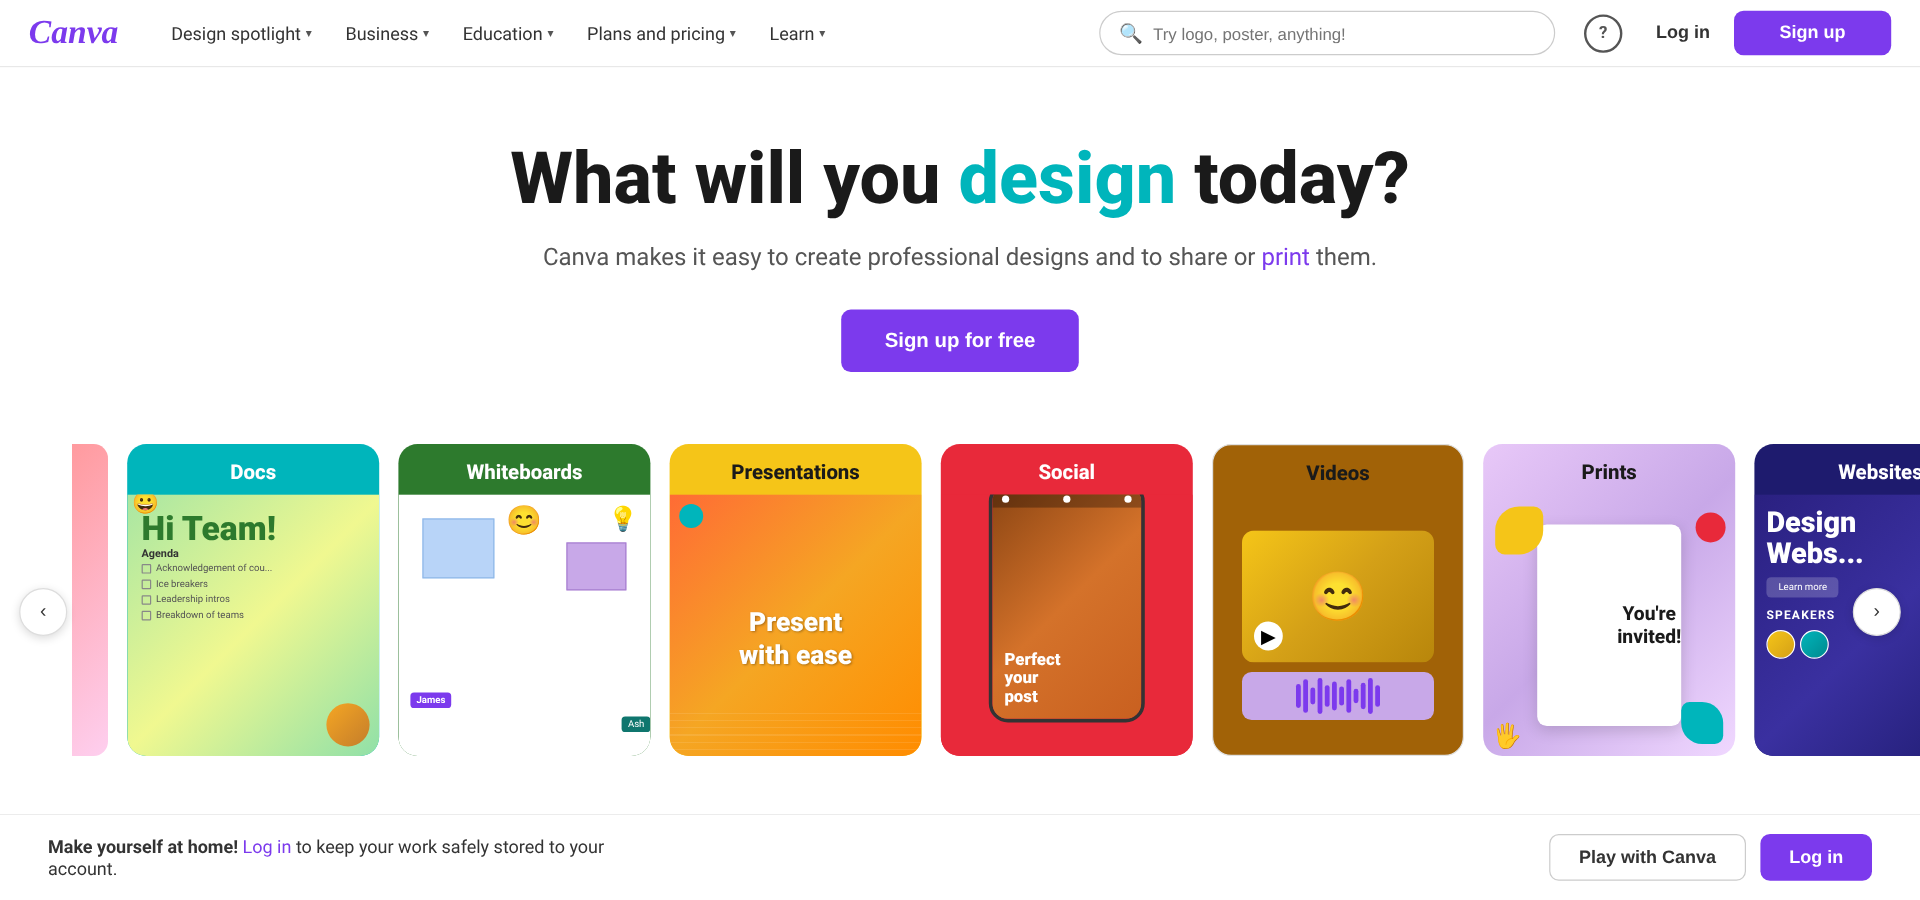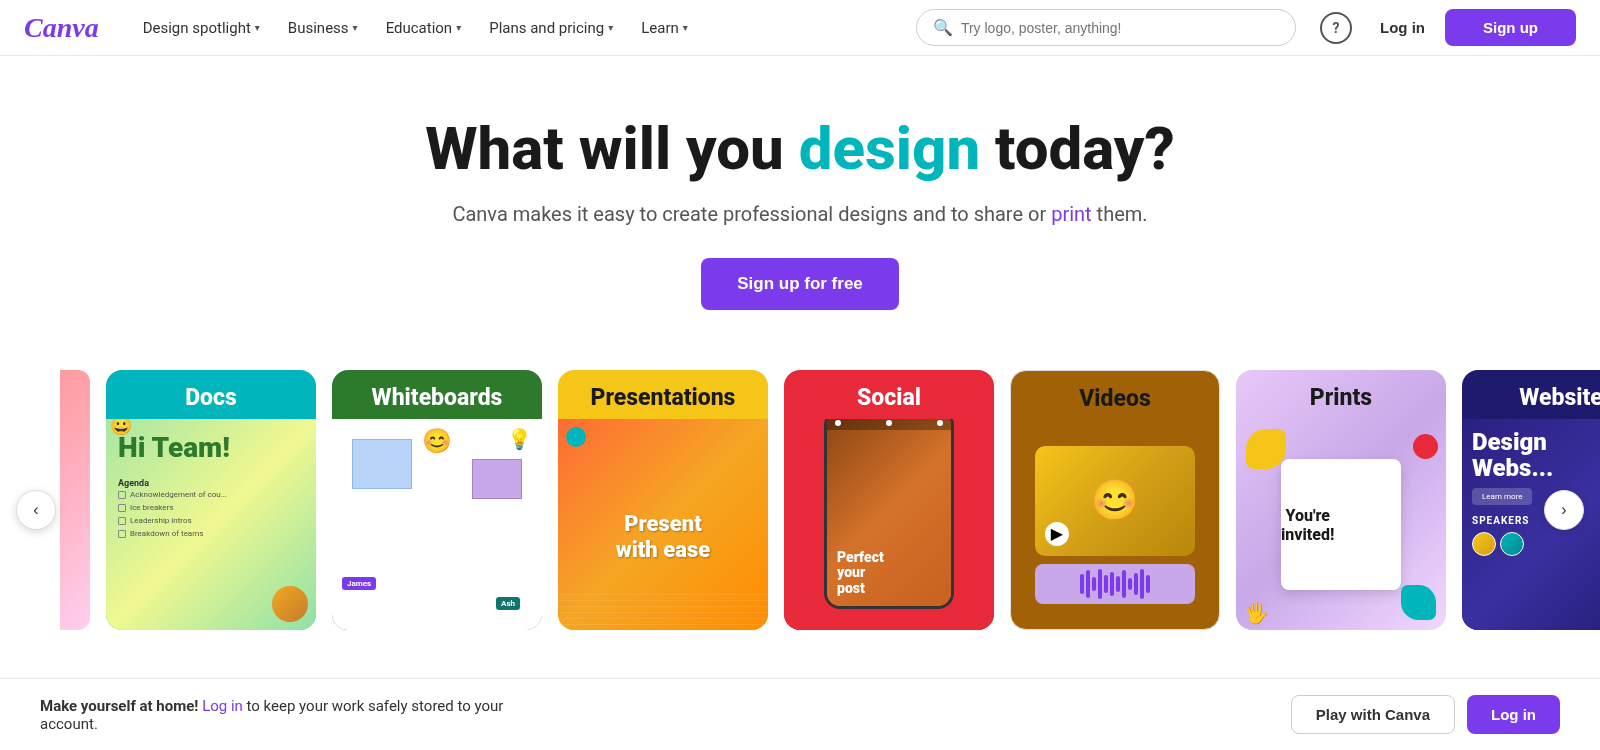--- a/index.html
+++ b/index.html
@@ -66,43 +66,43 @@
       position: relative; padding: 20px 0 40px; overflow: hidden;
     }
     .carousel-track {
       display: flex; gap: 16px; padding: 0 60px; align-items: stretch;
     }
     .card {
       flex: 0 0 210px; border-radius: 16px; overflow: hidden; position: relative;
       height: 260px; display: flex; flex-direction: column;
     }
     .card-title {
-      text-align: center; font-size: 23px; font-weight: 800; padding: 14px 10px 8px;
+      text-align: center; font-size: 17px; font-weight: 800; padding: 14px 10px 8px;
     }
     .card-img { flex: 1; display: flex; align-items: center; justify-content: center; overflow: hidden; }
 
     
     .card-docs { background: #00b5bb; }
     .card-docs .card-title { color: #fff; }
     .docs-inner { background: linear-gradient(135deg, #a8e6a3 0%, #f0f890 50%, #90e0a8 100%); width: 100%; height: 100%; display: flex; flex-direction: column; align-items: flex-start; padding: 12px; position: relative; }
     .docs-hi { font-size: 28px; font-weight: 900; color: #2d7a2d; }
-    .docs-agenda { font-size: 9px; font-weight: 700; color: #333; margin-top: 14px; }
+    .docs-agenda { font-size: 9px; font-weight: 700; color: #333; margin-top: 0; }
     .docs-line { font-size: 8px; color: #555; margin: 2px 0; display: flex; align-items: center; gap: 4px; }
     .docs-checkbox { width: 8px; height: 8px; border: 1px solid #888; border-radius: 1px; flex-shrink: 0; }
     .docs-avatar { position: absolute; bottom: 8px; right: 8px; width: 36px; height: 36px; border-radius: 50%; background: linear-gradient(135deg, #f5a623, #c47d2b); }
     .docs-emoji { position: absolute; top: -4px; left: 4px; font-size: 18px; }
 
     
     .card-wb { background: #2d7a2d; }
     .card-wb .card-title { color: #fff; }
     .wb-inner { background: #fff; width: 100%; height: 100%; position: relative; display: flex; align-items: center; justify-content: center; }
     .wb-rect1 { position: absolute; top: 20px; left: 20px; width: 60px; height: 50px; background: #b8d4f8; border: 1px solid #90b8e8; }
     .wb-rect2 { position: absolute; top: 40px; right: 20px; width: 50px; height: 40px; background: #c8a8e8; border: 1px solid #a880d0; }
     .wb-emoji { position: absolute; top: 8px; left: 50%; transform: translateX(-50%); font-size: 24px; }
-    .wb-name1 { position: absolute; bottom: 20px; right: 22px; background: #0f766e; color: #fff; font-size: 8px; padding: 2px 5px; border-radius: 3px; font-weight: 700; }
+    .wb-name1 { position: absolute; bottom: 20px; right: 0; background: #0f766e; color: #fff; font-size: 8px; padding: 2px 5px; border-radius: 3px; font-weight: 400; }
     .wb-name2 { position: absolute; bottom: 40px; left: 10px; background: #7c3aed; color: #fff; font-size: 8px; padding: 2px 5px; border-radius: 3px; font-weight: 700; }
     .wb-bulb { position: absolute; top: 8px; right: 10px; font-size: 20px; }
 
     
     .card-pres { background: #f5c518; }
     .card-pres .card-title { color: #1a1a1a; }
     .pres-inner { background: linear-gradient(135deg, #ff6b35 0%, #f5a623 50%, #ff8c00 100%); width: 100%; height: 100%; display: flex; flex-direction: column; align-items: center; justify-content: center; position: relative; }
     .pres-text { font-size: 22px; font-weight: 900; color: #fff; text-align: center; line-height: 1.2; text-shadow: 1px 1px 2px rgba(0,0,0,0.3); margin-top: 25px; }
     .pres-logo { position: absolute; top: 8px; left: 8px; width: 20px; height: 20px; background: #00b5bb; border-radius: 50%; display: flex; align-items: center; justify-content: center; }
     .pres-rays { position: absolute; bottom: 0; left: 0; right: 0; height: 40px; background: repeating-linear-gradient(0deg, transparent, transparent 5px, rgba(255,255,255,0.1) 5px, rgba(255,255,255,0.1) 6px); }
@@ -124,21 +124,21 @@
     .vid-thumb { width: 160px; height: 110px; background: linear-gradient(135deg, #c8a8e8, #e0c8f8); border-radius: 10px; display: flex; align-items: center; justify-content: center; overflow: hidden; position: relative; }
     .vid-person { width: 100%; height: 100%; background: linear-gradient(135deg, #f5c518, #d4a017, #b8860b); display: flex; align-items: center; justify-content: center; }
     .vid-play { position: absolute; left: 10px; bottom: 10px; width: 24px; height: 24px; background: #fff; border-radius: 50%; display: flex; align-items: center; justify-content: center; }
     .vid-wave { width: 160px; height: 40px; background: #c8a8e8; border-radius: 8px; display: flex; align-items: center; justify-content: center; gap: 2px; padding: 4px; }
     .vid-bar { width: 4px; border-radius: 2px; background: #7c3aed; }
 
     
     .card-prints { background: linear-gradient(135deg, #e8c8f8, #c8a8e8, #f0d8ff); }
     .card-prints .card-title { color: #1a1a1a; }
     .prints-inner { width: 100%; height: 100%; display: flex; align-items: center; justify-content: center; position: relative; }
-    .prints-card { width: 120px; height: 131px; background: #fff; border-radius: 8px; display: flex; flex-direction: column; align-items: flex-start; justify-content: center; box-shadow: 0 4px 12px rgba(0,0,0,0.15); }
+    .prints-card { width: 120px; height: 168px; background: #fff; border-radius: 8px; display: flex; flex-direction: column; align-items: flex-end; justify-content: center; box-shadow: 0 4px 12px rgba(0,0,0,0.15); }
     .prints-card-text { font-size: 16px; font-weight: 800; color: #1a1a1a; text-align: center; }
     .prints-blob1 { position: absolute; top: 10px; left: 10px; width: 40px; height: 40px; background: #f5c518; border-radius: 50% 20% 50% 20%; }
     .prints-blob2 { position: absolute; bottom: 10px; right: 10px; width: 35px; height: 35px; background: #00b5bb; border-radius: 20% 50% 20% 50%; }
     .prints-blob3 { position: absolute; top: 15px; right: 8px; width: 25px; height: 25px; background: #e8293a; border-radius: 50%; }
     .prints-hand { position: absolute; bottom: 5px; left: 8px; font-size: 20px; }
 
     
     .card-web { background: #1e1b6e; }
     .card-web .card-title { color: #fff; }
     .web-inner { width: 100%; height: 100%; background: linear-gradient(135deg, #2a2080, #3a30a0, #1e1b6e); display: flex; flex-direction: column; padding: 10px; gap: 6px; }

